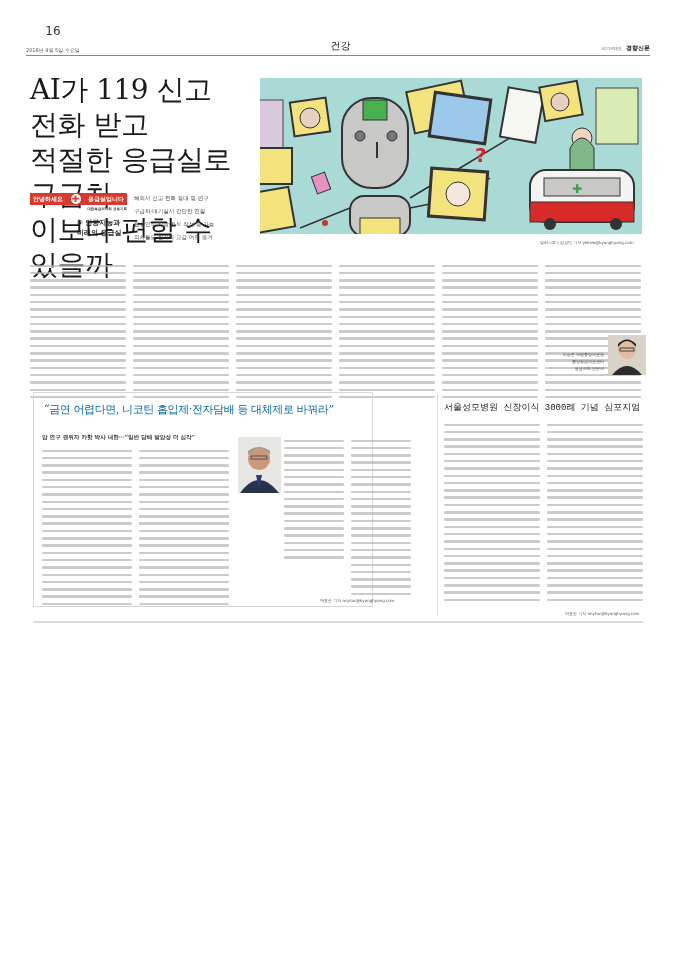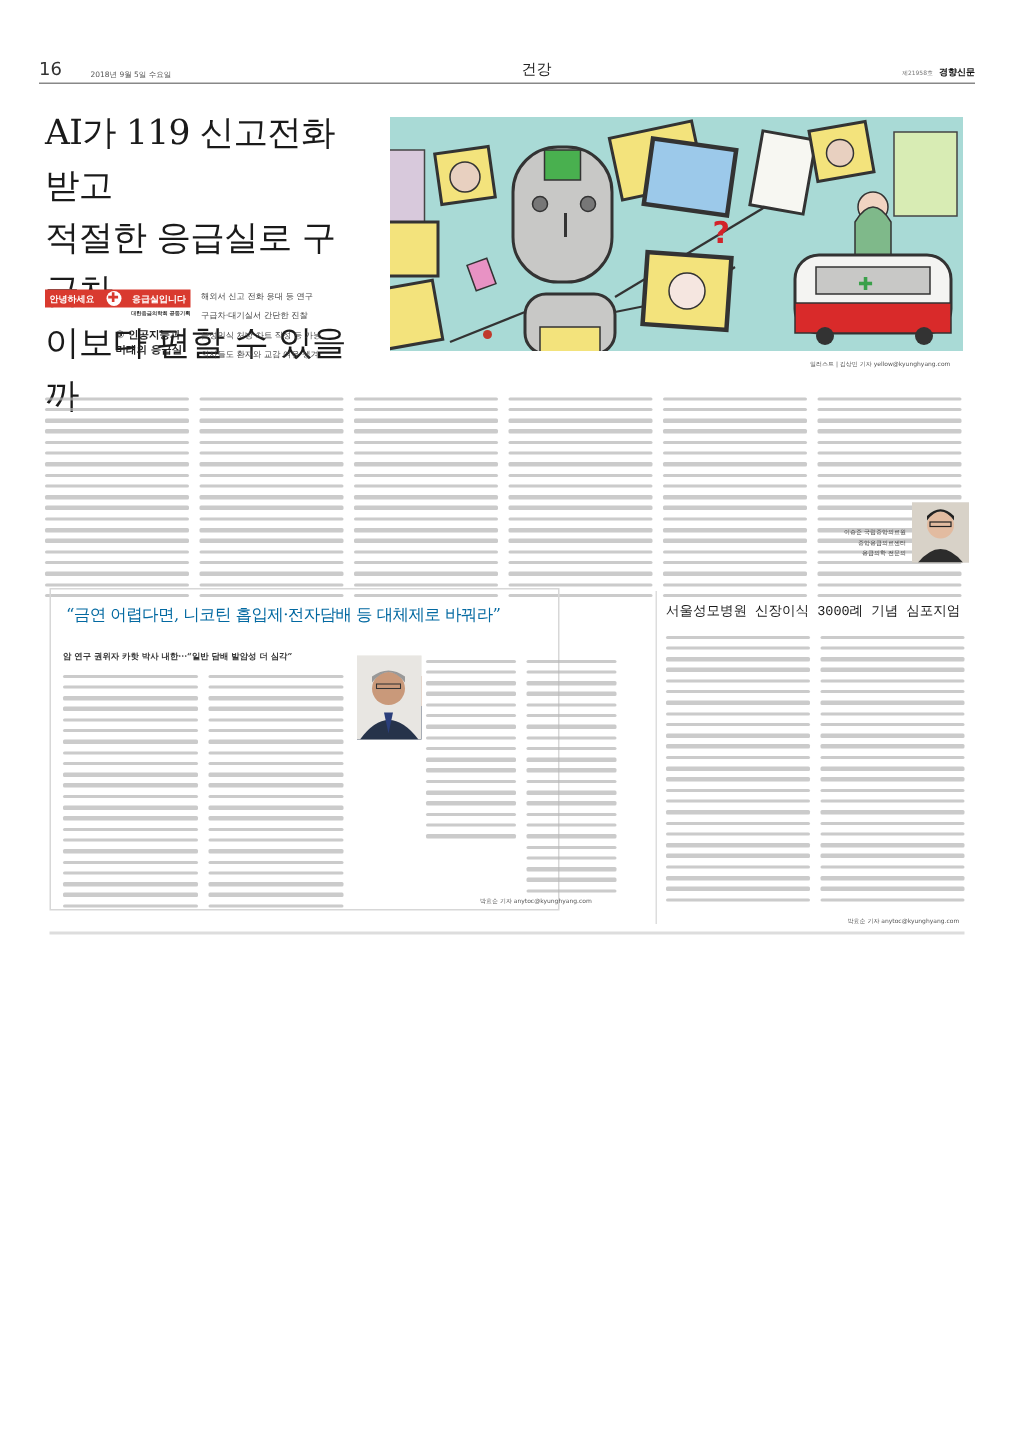--- a/index.html
+++ b/index.html
@@ -1,26 +1,26 @@
 <!DOCTYPE html>
 <html><head>
 <meta charset="utf-8">
 <style>
   * { box-sizing: border-box; margin: 0; padding: 0; }
   body { width: 673px; height: 960px; background: #fff; font-family: "DejaVu Sans", sans-serif; color: #222; position: relative; overflow: hidden; }
   .masthead { position: absolute; left: 26px; top: 40px; width: 624px; height: 16px; border-bottom: 1.5px solid #888; display: flex; align-items: flex-end; justify-content: space-between; padding-bottom: 2px; }
-  .mh-left { display: flex; align-items: flex-end; gap: 19px; }
+  .mh-left { display: flex; align-items: center; gap: 9px; flex-direction: column; }
   .mh-page { font-size: 12px; color: #333; }
   .mh-date { font-size: 5px; color: #555; }
   .mh-section { font-size: 10px; color: #222; font-weight: normal; }
   .mh-right { display: flex; align-items: baseline; gap: 4px; }
   .mh-issue { font-size: 4px; color: #777; }
   .mh-brand { font-size: 6px; font-weight: bold; color: #111; }
 
-  .headline { position: absolute; left: 30px; top: 72px; width: 205px; font-family: "DejaVu Serif", serif; font-size: 23px; line-height: 35px; color: #1a1a1a; letter-spacing: -0.5px; }
+  .headline { position: absolute; left: 30px; top: 72px; width: 205px; font-family: "DejaVu Serif", serif; font-size: 28px; line-height: 35px; color: #1a1a1a; letter-spacing: -0.5px; }
   .series-box { position: absolute; left: 30px; top: 193px; width: 97px; }
   .series-banner { background: #d93a2f; color: #fff; font-size: 6px; font-weight: bold; height: 12px; display: flex; align-items: center; justify-content: space-between; padding: 0 3px; }
   .cross { width: 10px; height: 10px; background: #fff; border-radius: 50%; display: flex; align-items: center; justify-content: center; color: #d93a2f; font-size: 9px; line-height: 10px; }
   .series-org { font-size: 3.5px; text-align: right; color: #333; margin-top: 2px; font-weight: bold; }
   .series-title { font-size: 7px; color: #222; margin-top: 7px; font-weight: bold; margin-left: 47px; }
   .subheads { position: absolute; left: 134px; top: 192px; width: 90px; font-family: "DejaVu Serif", serif; font-size: 5.5px; line-height: 13px; color: #444; }
 
   .illustration { position: absolute; left: 260px; top: 78px; width: 382px; height: 156px; background: #a8d8d4; overflow: hidden; }
   .credit { position: absolute; left: 540px; top: 240px; font-size: 4px; color: #555; }
 

